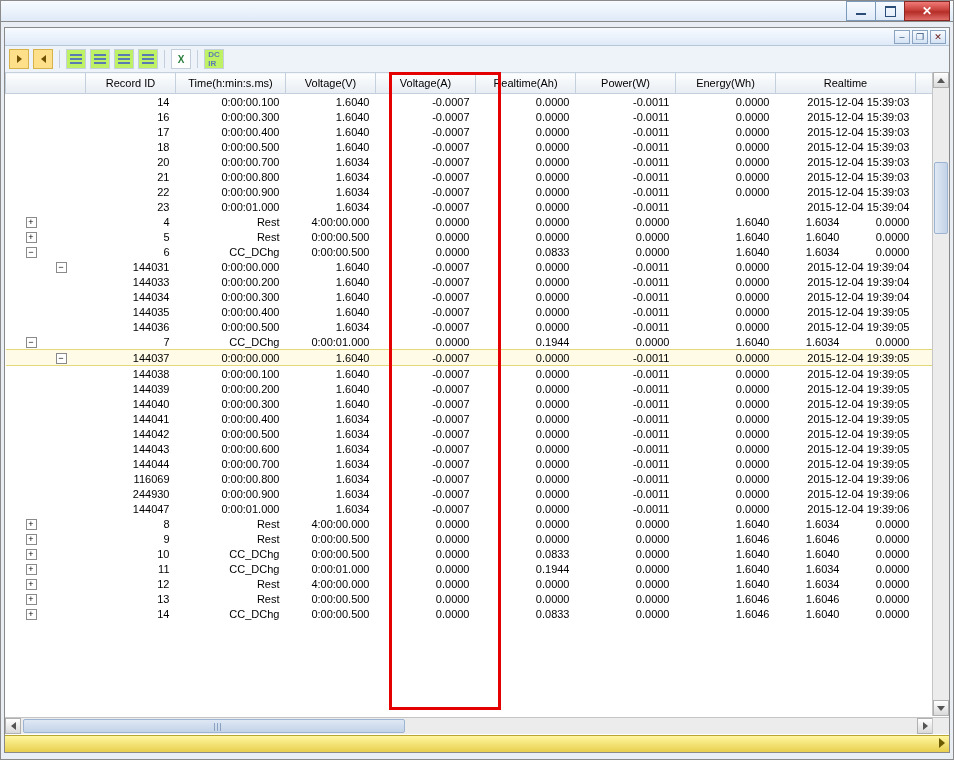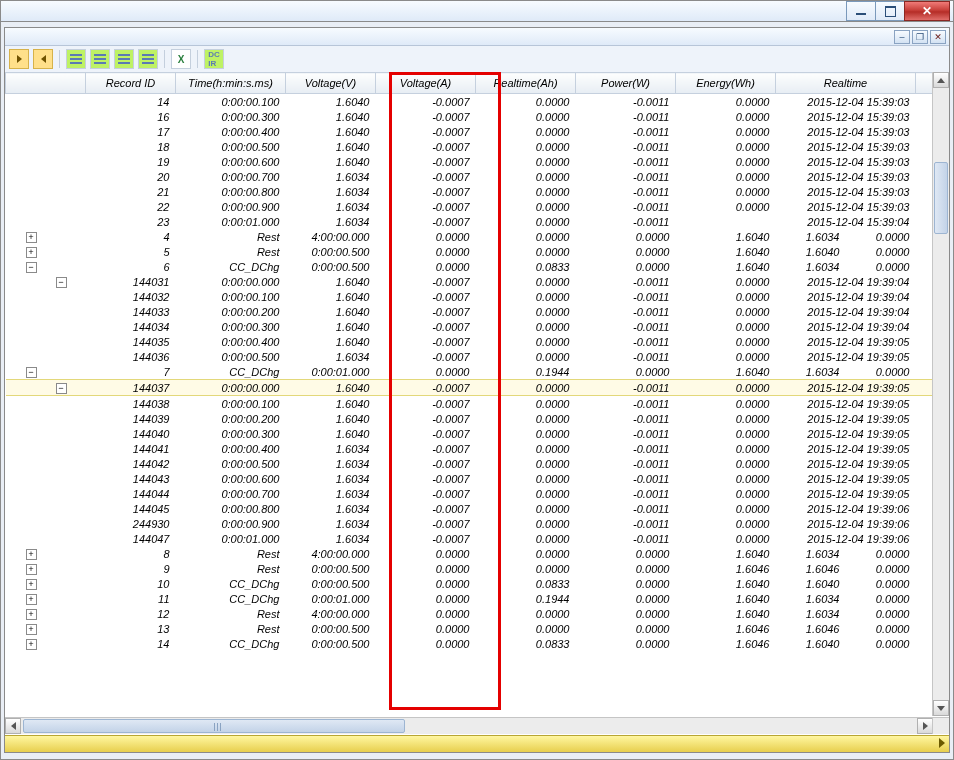--- a/index.html
+++ b/index.html
@@ -113,21 +113,20 @@
   .sep { width:1px; height:18px; background:#c4cfdd; margin:0 2px; }
 
   
   .grid-wrapper {
     position: absolute;
     left: 0; right: 0;
     top: 44px; 
     bottom: 36px; 
     overflow: hidden;
     background:#fff;
-    font-style:italic;
   }
   .grid-scroll {
     position:absolute;
     left:0; top:0; right:16px; bottom:0;
     overflow:hidden;
   }
   .vscroll {
     position:absolute; right:0; top:0; bottom:0; width:16px;
     background:#ececec; border-left:1px solid #c5c5c5;
   }
@@ -365,32 +364,20 @@
                 <td>1.6040</td>
                 <td>-0.0007</td>
                 <td>0.0000</td>
                 <td>-0.0011</td>
                 <td>0.0000</td>
                 <td>2015-12-04 15:39:03</td>
                 <td></td>
               </tr>
               <tr>
                 <td class="exp"></td>
-                <td>19</td>
-                <td>0:00:00.600</td>
-                <td>1.6040</td>
-                <td>-0.0007</td>
-                <td>0.0000</td>
-                <td>-0.0011</td>
-                <td>0.0000</td>
-                <td>2015-12-04 15:39:03</td>
-                <td></td>
-              </tr>
-              <tr>
-                <td class="exp"></td>
                 <td>20</td>
                 <td>0:00:00.700</td>
                 <td>1.6034</td>
                 <td>-0.0007</td>
                 <td>0.0000</td>
                 <td>-0.0011</td>
                 <td>0.0000</td>
                 <td>2015-12-04 15:39:03</td>
                 <td></td>
               </tr>
@@ -463,32 +450,20 @@
                 <td>0.0833</td>
                 <td>0.0000</td>
                 <td>1.6040</td>
                 <td><span style="display: inline-block; width: 55px; text-align: right;">1.6034</span><span style="display: inline-block; width: 70px; text-align: right;">0.0000</span></td>
                 <td>1</td>
               </tr>
               <tr>
                 <td class="exp" style="padding-left: 50px;"><span class="expander">−</span></td>
                 <td>144031</td>
                 <td>0:00:00.000</td>
-                <td>1.6040</td>
-                <td>-0.0007</td>
-                <td>0.0000</td>
-                <td>-0.0011</td>
-                <td>0.0000</td>
-                <td>2015-12-04 19:39:04</td>
-                <td></td>
-              </tr>
-              <tr>
-                <td class="exp"></td>
-                <td>144032</td>
-                <td>0:00:00.100</td>
                 <td>1.6040</td>
                 <td>-0.0007</td>
                 <td>0.0000</td>
                 <td>-0.0011</td>
                 <td>0.0000</td>
                 <td>2015-12-04 19:39:04</td>
                 <td></td>
               </tr>
               <tr>
                 <td class="exp"></td>
@@ -641,21 +616,21 @@
                 <td>1.6034</td>
                 <td>-0.0007</td>
                 <td>0.0000</td>
                 <td>-0.0011</td>
                 <td>0.0000</td>
                 <td>2015-12-04 19:39:05</td>
                 <td></td>
               </tr>
               <tr>
                 <td class="exp"></td>
-                <td>144045</td>
+                <td>116069</td>
                 <td>0:00:00.800</td>
                 <td>1.6034</td>
                 <td>-0.0007</td>
                 <td>0.0000</td>
                 <td>-0.0011</td>
                 <td>0.0000</td>
                 <td>2015-12-04 19:39:06</td>
                 <td></td>
               </tr>
               <tr>

